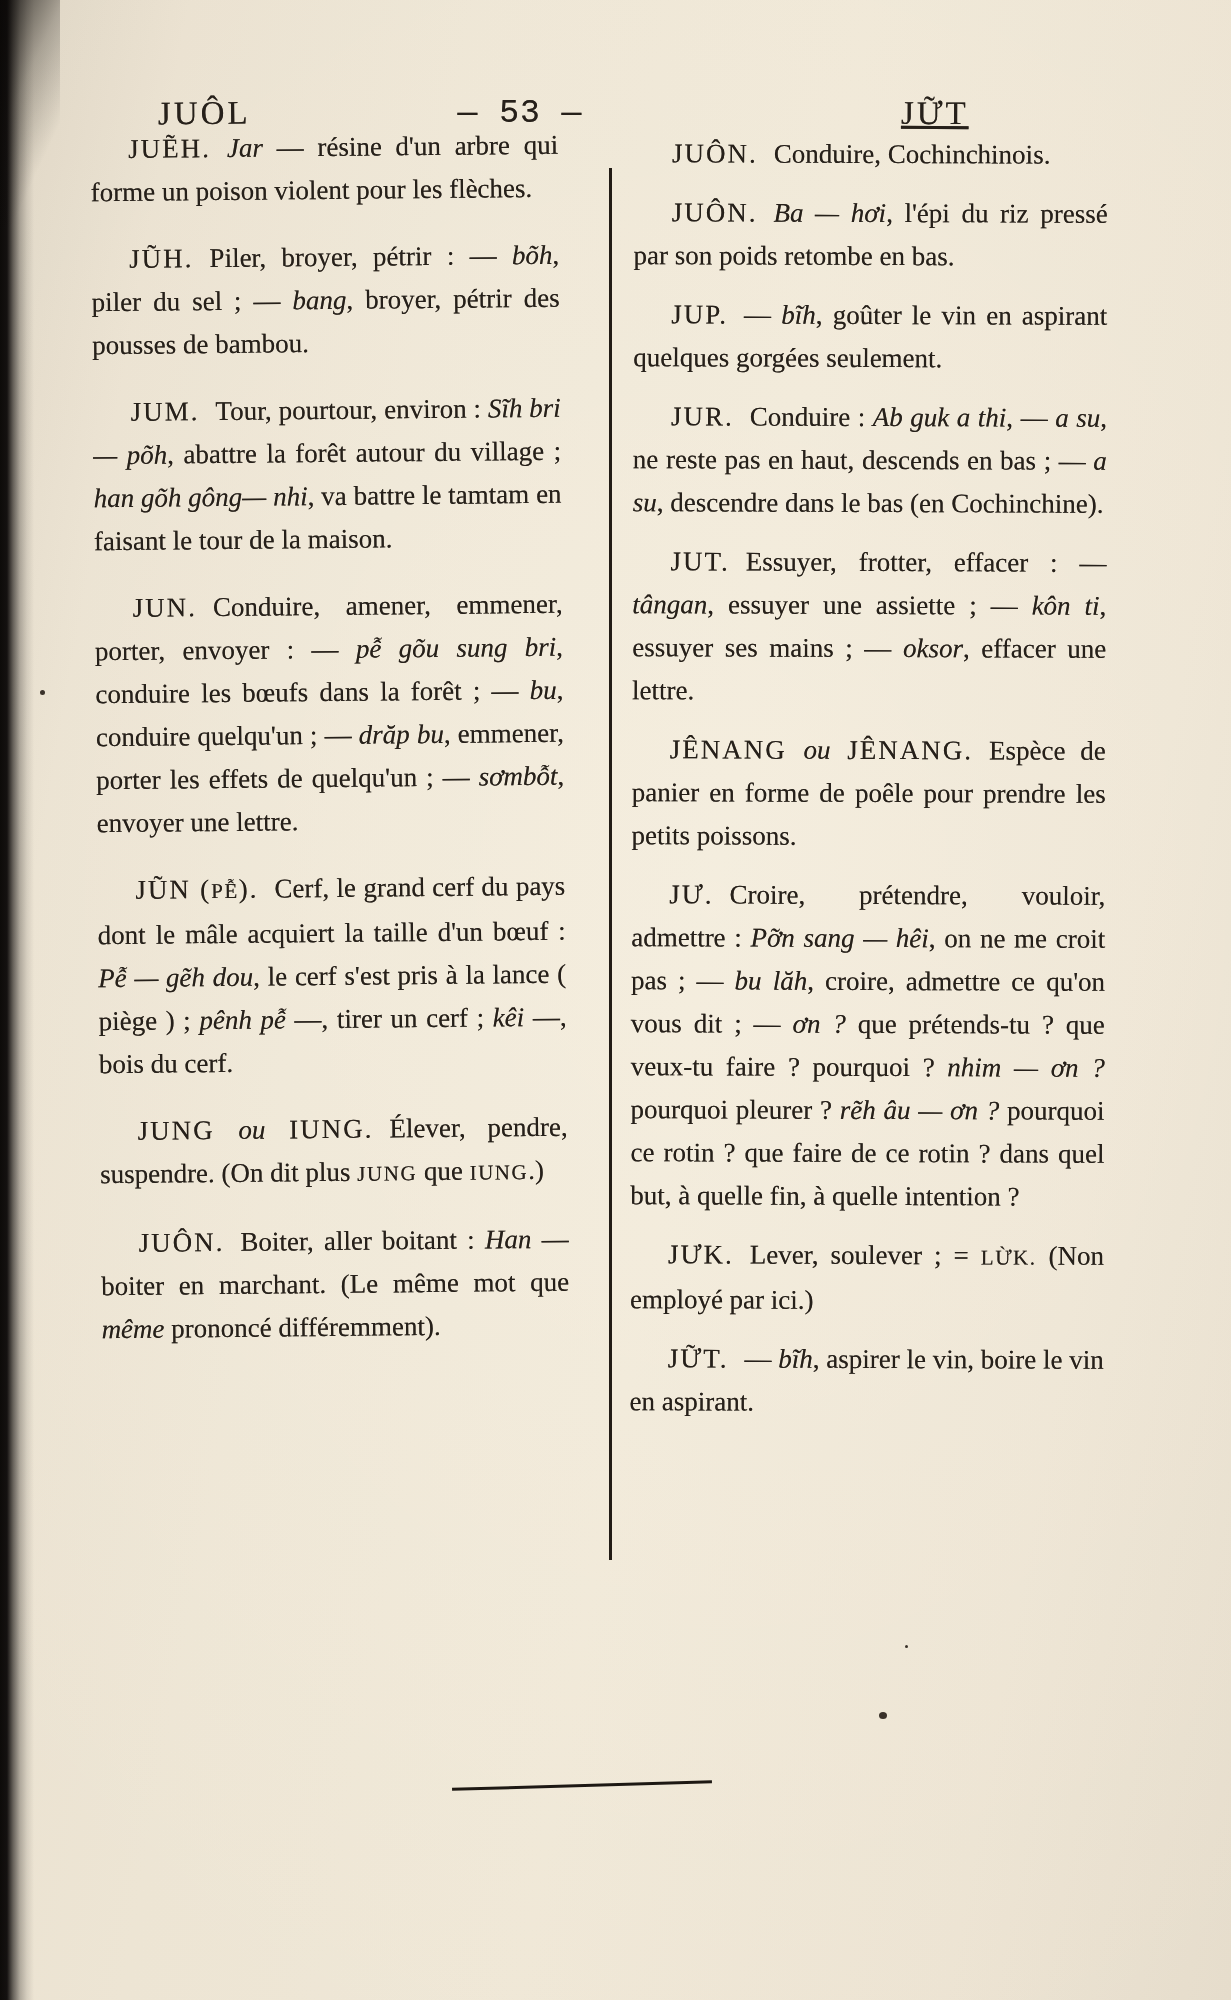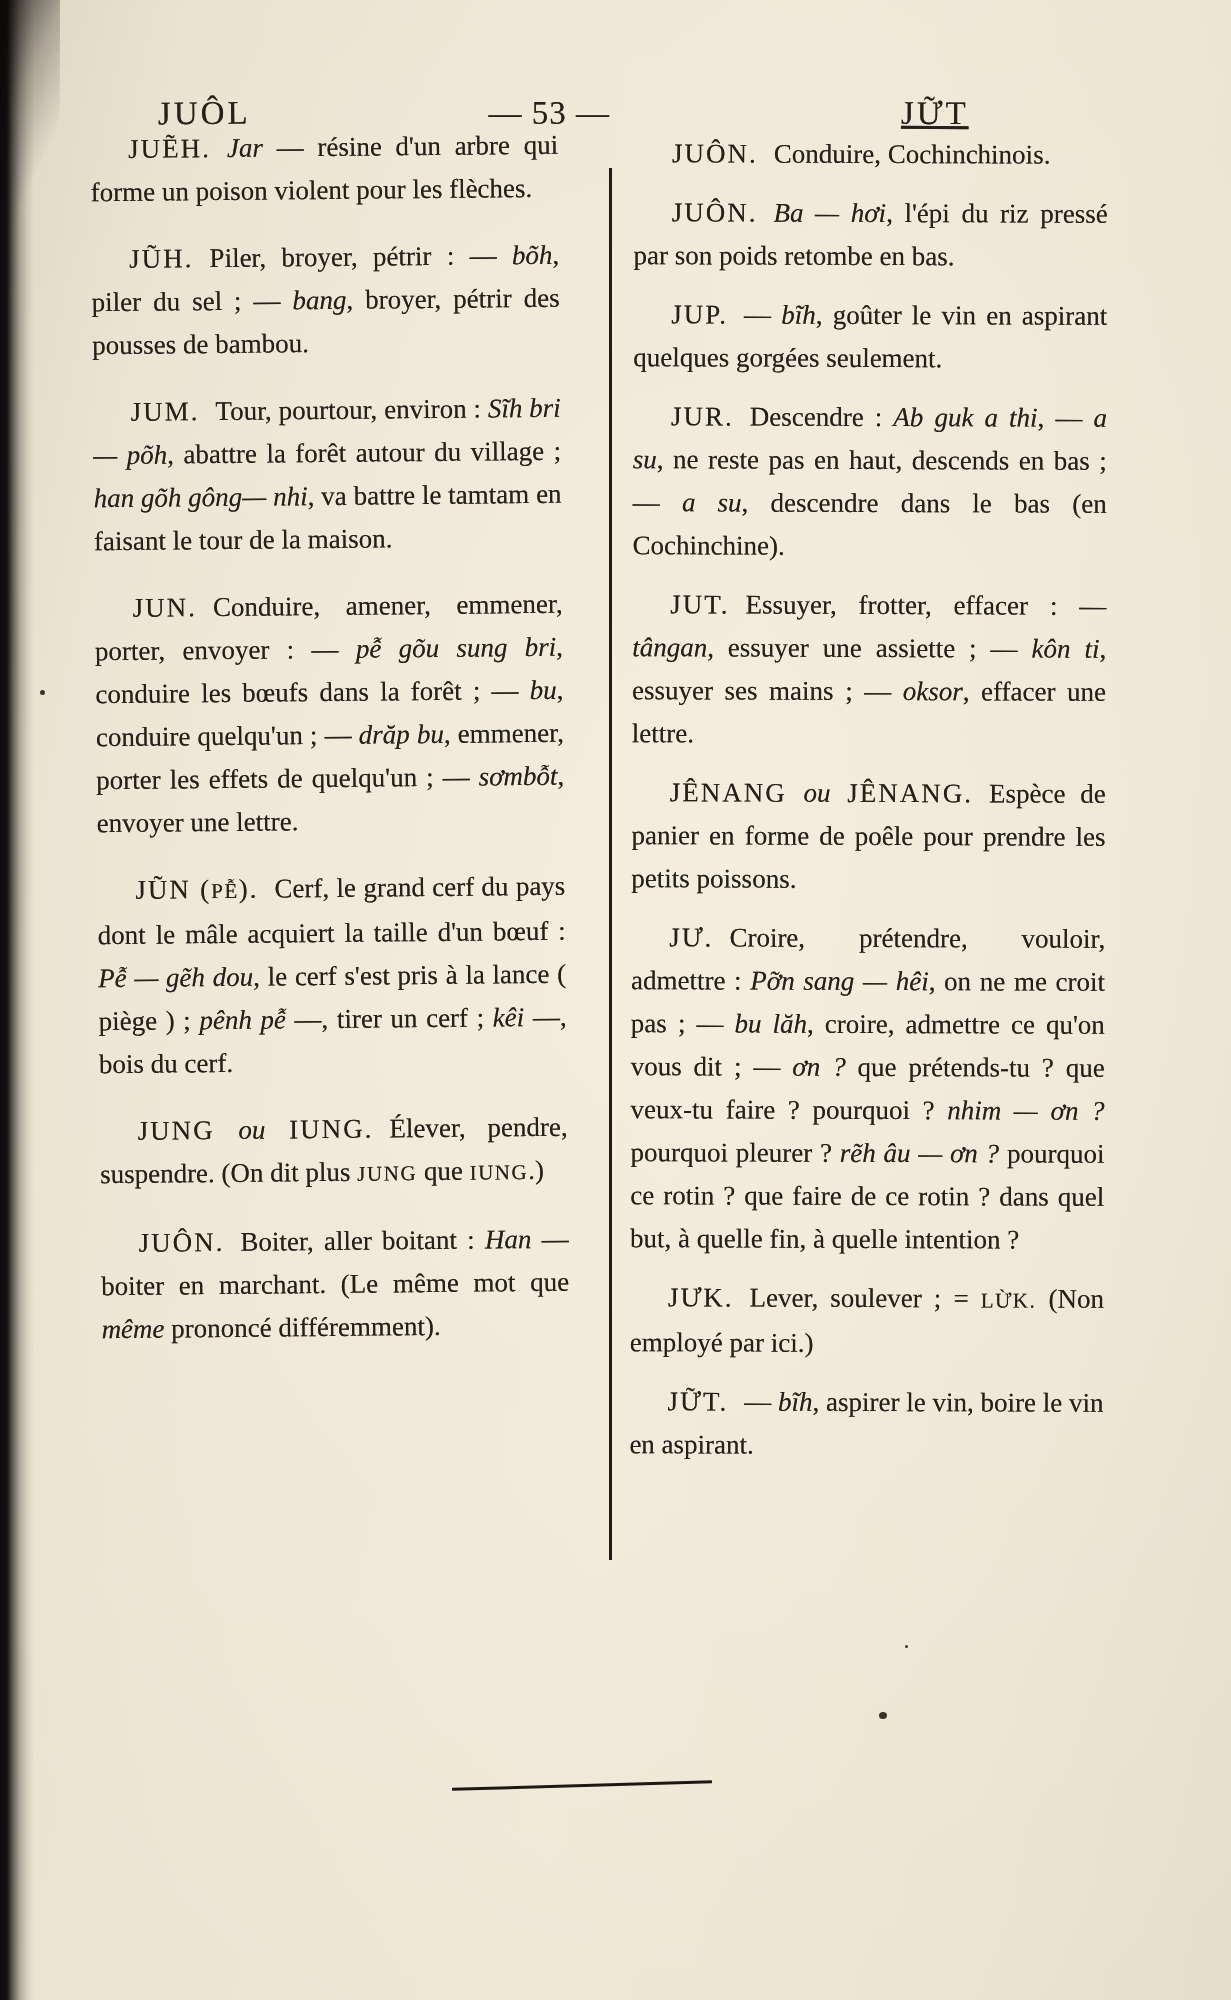--- a/index.html
+++ b/index.html
@@ -22,21 +22,21 @@
   }
   .edge-corner {
     position: absolute; left: 0; top: 0; width: 60px; height: 260px;
     background: linear-gradient(115deg, rgba(10,8,7,0.75) 0%, rgba(10,8,7,0.25) 35%, rgba(10,8,7,0) 65%);
   }
   .running-head {
     position: absolute; top: 95px;
     font-size: 33px; letter-spacing: 3px; white-space: nowrap;
   }
   #head-left  { left: 158px; transform: rotate(-0.6deg); }
-  #head-page  { left: 430px; width: 180px; text-align: right; letter-spacing: 1px; }
+  #head-page  { left: 430px; width: 180px; text-align: center; letter-spacing: 1px; font-family: Liberation Mono, monospace; }
   #head-right { left: 901px; transform: rotate(0.3deg); text-decoration: underline; }
   .column {
     position: absolute;
     text-align: justify;
     font-size: 27px; line-height: 43px;
   }
   #col-left  { left: 90px;  top: 126px; width: 468px; transform: rotate(-0.55deg); transform-origin: 50% 0; }
   #col-right { left: 634px; top: 133px; width: 474px; transform: rotate(0.2deg);  transform-origin: 50% 0; }
   .column p.entry { margin: 0; text-indent: 38px; }
   #col-left  p.entry { margin-bottom: 24px; }
@@ -78,21 +78,21 @@
       <p class="entry"><span class="run-hw">JUM.</span><span class="run-r">Tour, pourtour, environ : </span><span class="run-i">Sĩh bri — põh</span><span class="run-r">, abattre la forêt autour du village ; </span><span class="run-i">han gõh gông— nhi</span><span class="run-r">, va battre le tamtam en faisant le tour de la maison.</span></p>
       <p class="entry"><span class="run-hw">JUN.</span><span class="run-r">Conduire, amener, emmener, porter, envoyer : — </span><span class="run-i">pễ gõu sung bri</span><span class="run-r">, conduire les bœufs dans la forêt ; — </span><span class="run-i">bu</span><span class="run-r">, conduire quelqu'un ; — </span><span class="run-i">drăp bu</span><span class="run-r">, emmener, porter les effets de quelqu'un ; — </span><span class="run-i">sơmbỗt</span><span class="run-r">, envoyer une lettre.</span></p>
       <p class="entry"><span class="run-hwx">JŨN (</span><span class="run-sc">PỄ</span><span class="run-hw">).</span><span class="run-r">Cerf, le grand cerf du pays dont le mâle acquiert la taille d'un bœuf : </span><span class="run-i">Pễ — gẽh dou</span><span class="run-r">, le cerf s'est pris à la lance ( piège ) ; </span><span class="run-i">pênh pễ</span><span class="run-r"> —, tirer un cerf ; </span><span class="run-i">kêi</span><span class="run-r"> —, bois du cerf.</span></p>
       <p class="entry"><span class="run-hwx">JUNG </span><span class="run-i">ou</span><span class="run-hw"> IUNG.</span><span class="run-r">Élever, pendre, suspendre. (On dit plus </span><span class="run-sc">JUNG</span><span class="run-r"> que </span><span class="run-sc">IUNG</span><span class="run-r">.)</span></p>
       <p class="entry"><span class="run-hw">JUÔN.</span><span class="run-r">Boiter, aller boitant : </span><span class="run-i">Han</span><span class="run-r"> — boiter en marchant. (Le même mot que </span><span class="run-i">même</span><span class="run-r"> prononcé différemment).</span></p>
     </div>
   <div class="column" id="col-right">
       <p class="entry"><span class="run-hw">JUÔN.</span><span class="run-r">Conduire, Cochinchinois.</span></p>
       <p class="entry"><span class="run-hw">JUÔN.</span><span class="run-i">Ba — hơi</span><span class="run-r">, l'épi du riz pressé par son poids retombe en bas.</span></p>
       <p class="entry"><span class="run-hw">JUP.</span><span class="run-r">— </span><span class="run-i">bĩh</span><span class="run-r">, goûter le vin en aspirant quelques gorgées seulement.</span></p>
-      <p class="entry"><span class="run-hw">JUR.</span><span class="run-r">Descendre : </span><span class="run-i">Ab guk a thi</span><span class="run-r">, — </span><span class="run-i">a su</span><span class="run-r">, ne reste pas en haut, descends en bas ; — </span><span class="run-i">a su</span><span class="run-r">, descendre dans le bas (en Cochinchine).</span></p>
+      <p class="entry"><span class="run-hw">JUR.</span><span class="run-r">Conduire : </span><span class="run-i">Ab guk a thi</span><span class="run-r">, — </span><span class="run-i">a su</span><span class="run-r">, ne reste pas en haut, descends en bas ; — </span><span class="run-i">a su</span><span class="run-r">, descendre dans le bas (en Cochinchine).</span></p>
       <p class="entry"><span class="run-hw">JUT.</span><span class="run-r">Essuyer, frotter, effacer : — </span><span class="run-i">tângan</span><span class="run-r">, essuyer une assiette ; — </span><span class="run-i">kôn ti</span><span class="run-r">, essuyer ses mains ; — </span><span class="run-i">oksor</span><span class="run-r">, effacer une lettre.</span></p>
       <p class="entry"><span class="run-hwx">JÊNANG </span><span class="run-i">ou</span><span class="run-hw"> JÊNANG.</span><span class="run-r">Espèce de panier en forme de poêle pour prendre les petits poissons.</span></p>
       <p class="entry"><span class="run-hw">JƯ.</span><span class="run-r">Croire, prétendre, vouloir, admettre : </span><span class="run-i">Pỡn sang — hêi</span><span class="run-r">, on ne me croit pas ; — </span><span class="run-i">bu lăh</span><span class="run-r">, croire, admettre ce qu'on vous dit ; — </span><span class="run-i">ơn ?</span><span class="run-r"> que prétends-tu ? que veux-tu faire ? pourquoi ? </span><span class="run-i">nhim — ơn ?</span><span class="run-r"> pourquoi pleurer ? </span><span class="run-i">rẽh âu — ơn ?</span><span class="run-r"> pourquoi ce rotin ? que faire de ce rotin ? dans quel but, à quelle fin, à quelle intention ?</span></p>
       <p class="entry"><span class="run-hw">JƯK.</span><span class="run-r">Lever, soulever ; = </span><span class="run-sc">LỪK.</span><span class="run-r"> (Non employé par ici.)</span></p>
       <p class="entry"><span class="run-hw">JỮT.</span><span class="run-r">— </span><span class="run-i">bĩh</span><span class="run-r">, aspirer le vin, boire le vin en aspirant.</span></p>
     </div>
 
   <div id="footer-rule"></div>
 
   <div class="speck" id="speck-1"></div>

